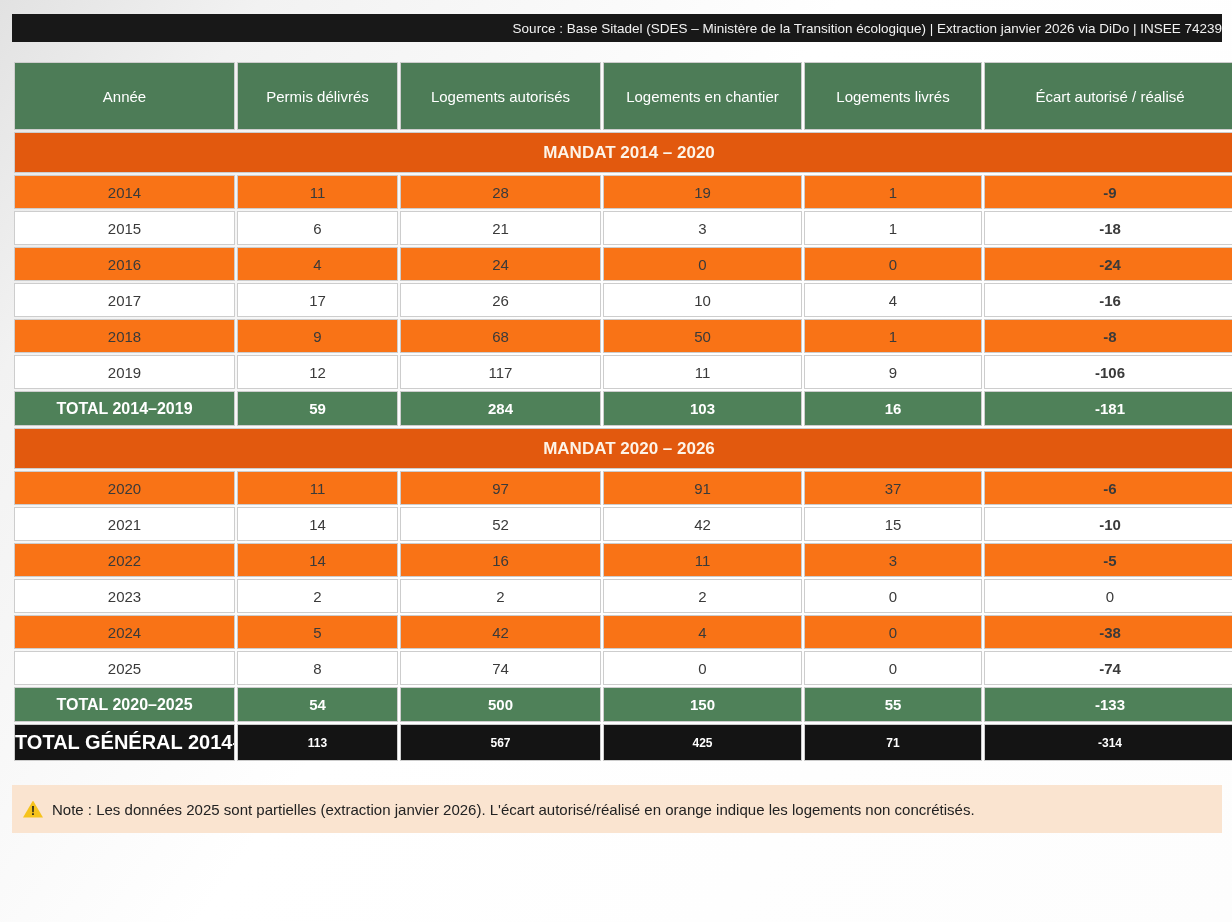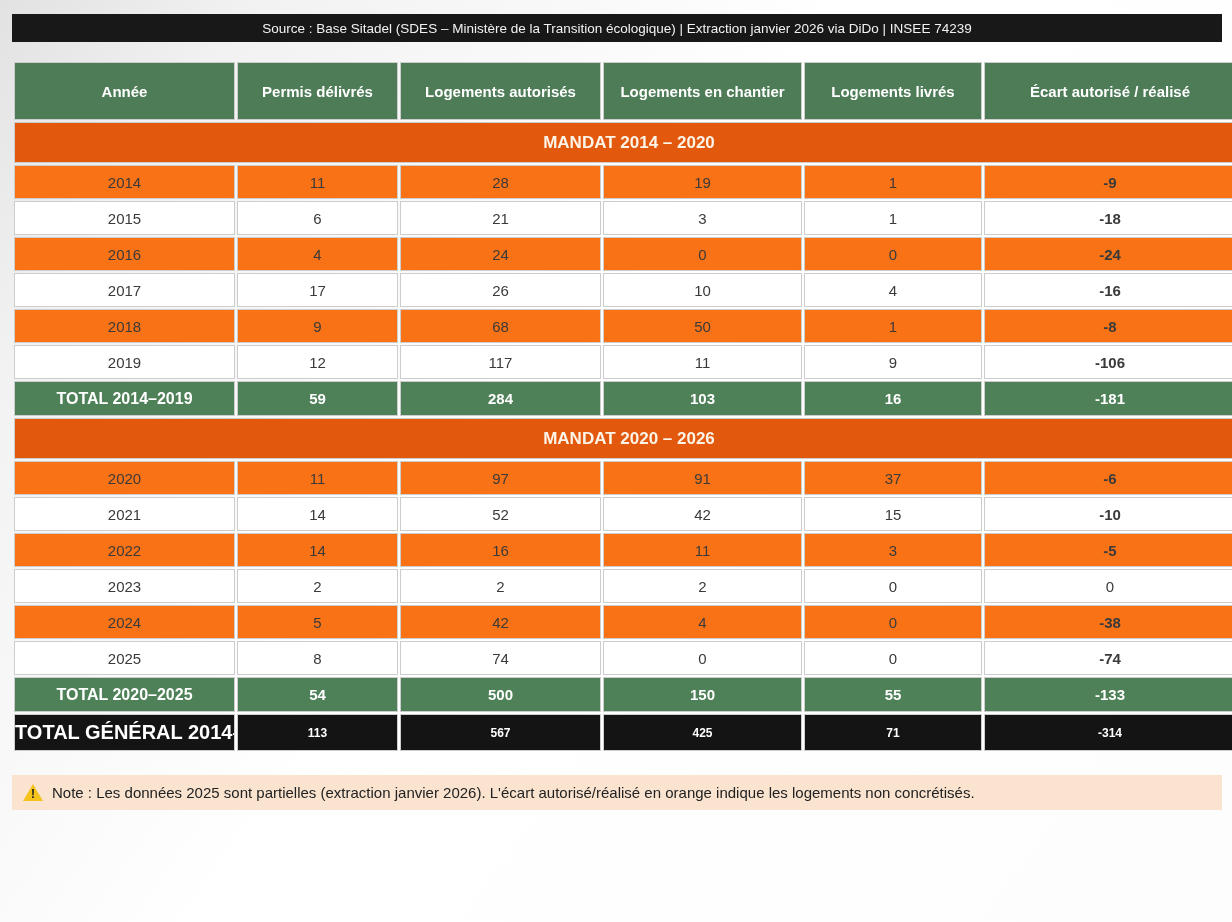--- a/index.html
+++ b/index.html
@@ -14,40 +14,40 @@
 
   .title-bar {
     height: 57px; width: 1210px;
     background: #e2590e;
     display: flex; align-items: center; justify-content: center;
     color: #ffffff; font-size: 19px; font-weight: bold; letter-spacing: 0.2px;
   }
   .source-bar {
     height: 28px; width: 1210px; margin-top: 4px;
     background: #181818;
-    display: flex; align-items: center; justify-content: center;
+    display: flex; align-items: center; justify-content: flex-end;
     color: #f2f2f2; font-size: 13.5px;
   }
 
   table.data {
     margin-top: 18px;
     width: 1212px;
     border-collapse: separate;
     border-spacing: 2px;
     table-layout: fixed;
   }
   table.data td, table.data th {
     border: 1px solid #cdcdcd;
     text-align: center;
     overflow: hidden;
   }
   th.col-head {
     background: #4d7c57; color: #ffffff;
-    font-size: 15px; font-weight: bold;
-    height: 58px; padding: 12px 4px;
+    font-size: 15px; font-weight: normal;
+    height: 68px; padding: 12px 4px;
   }
   td.mandat {
     background: #e2590e; color: #fdf4e8;
     font-size: 17px; font-weight: bold;
     text-align: left; padding-left: 8px;
     height: 41px;
     border-color: #d8durchmesser55200;
   }
   tr.data-row td { height: 34px; font-size: 15px; color: #3a3a3a; background: #ffffff; }
   tr.data-row.alt td { background: #f97316; }
@@ -60,21 +60,21 @@
   tr.grand-total-row td {
     background: #141414; color: #ffffff;
     font-size: 12px; font-weight: bold; height: 37px;
   }
   tr.grand-total-row td.grand-label {
     font-size: 20px; white-space: nowrap; overflow: hidden; padding: 0;
   }
 
   .note-box {
     margin-top: 22px;
-    width: 1210px; height: 35px;
+    width: 1210px; height: 48px;
     background: #fae4d0;
     display: flex; align-items: center;
     padding-left: 11px;
     color: #222222; font-size: 15px;
   }
   .warn-icon {
     position: relative;
     width: 20px; height: 17px;
     margin-right: 9px;
     background: #f6c31c;

